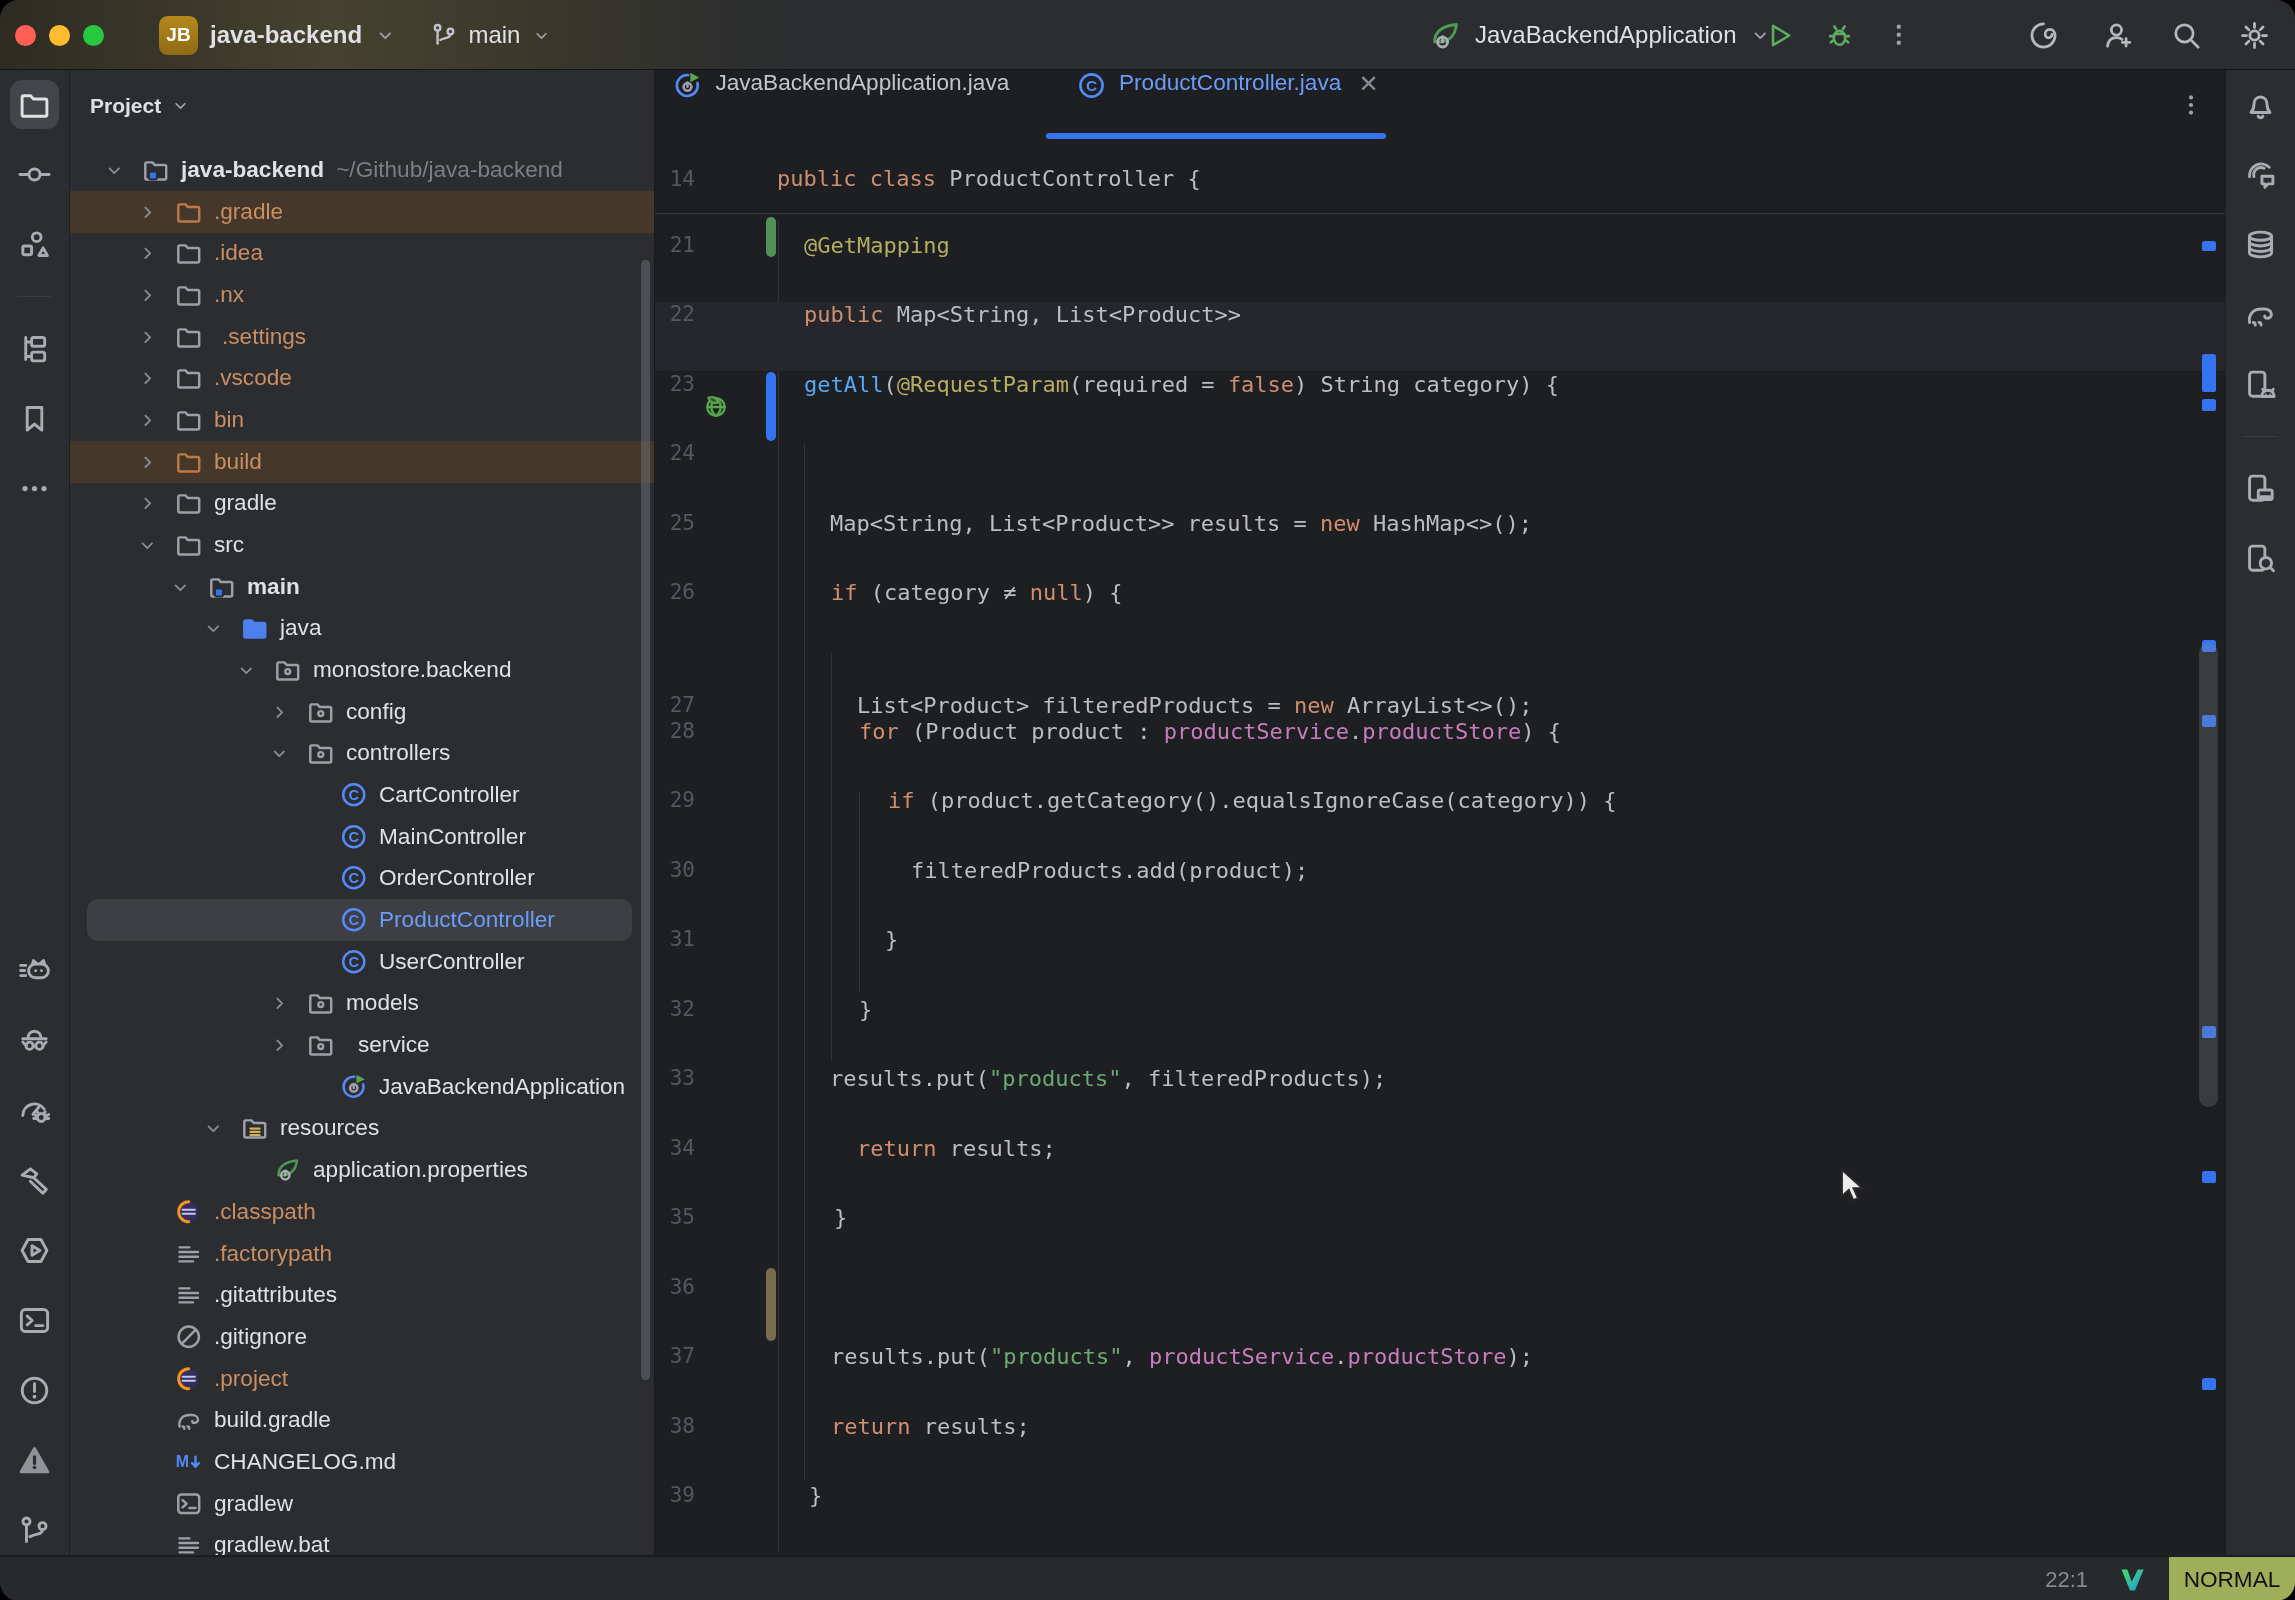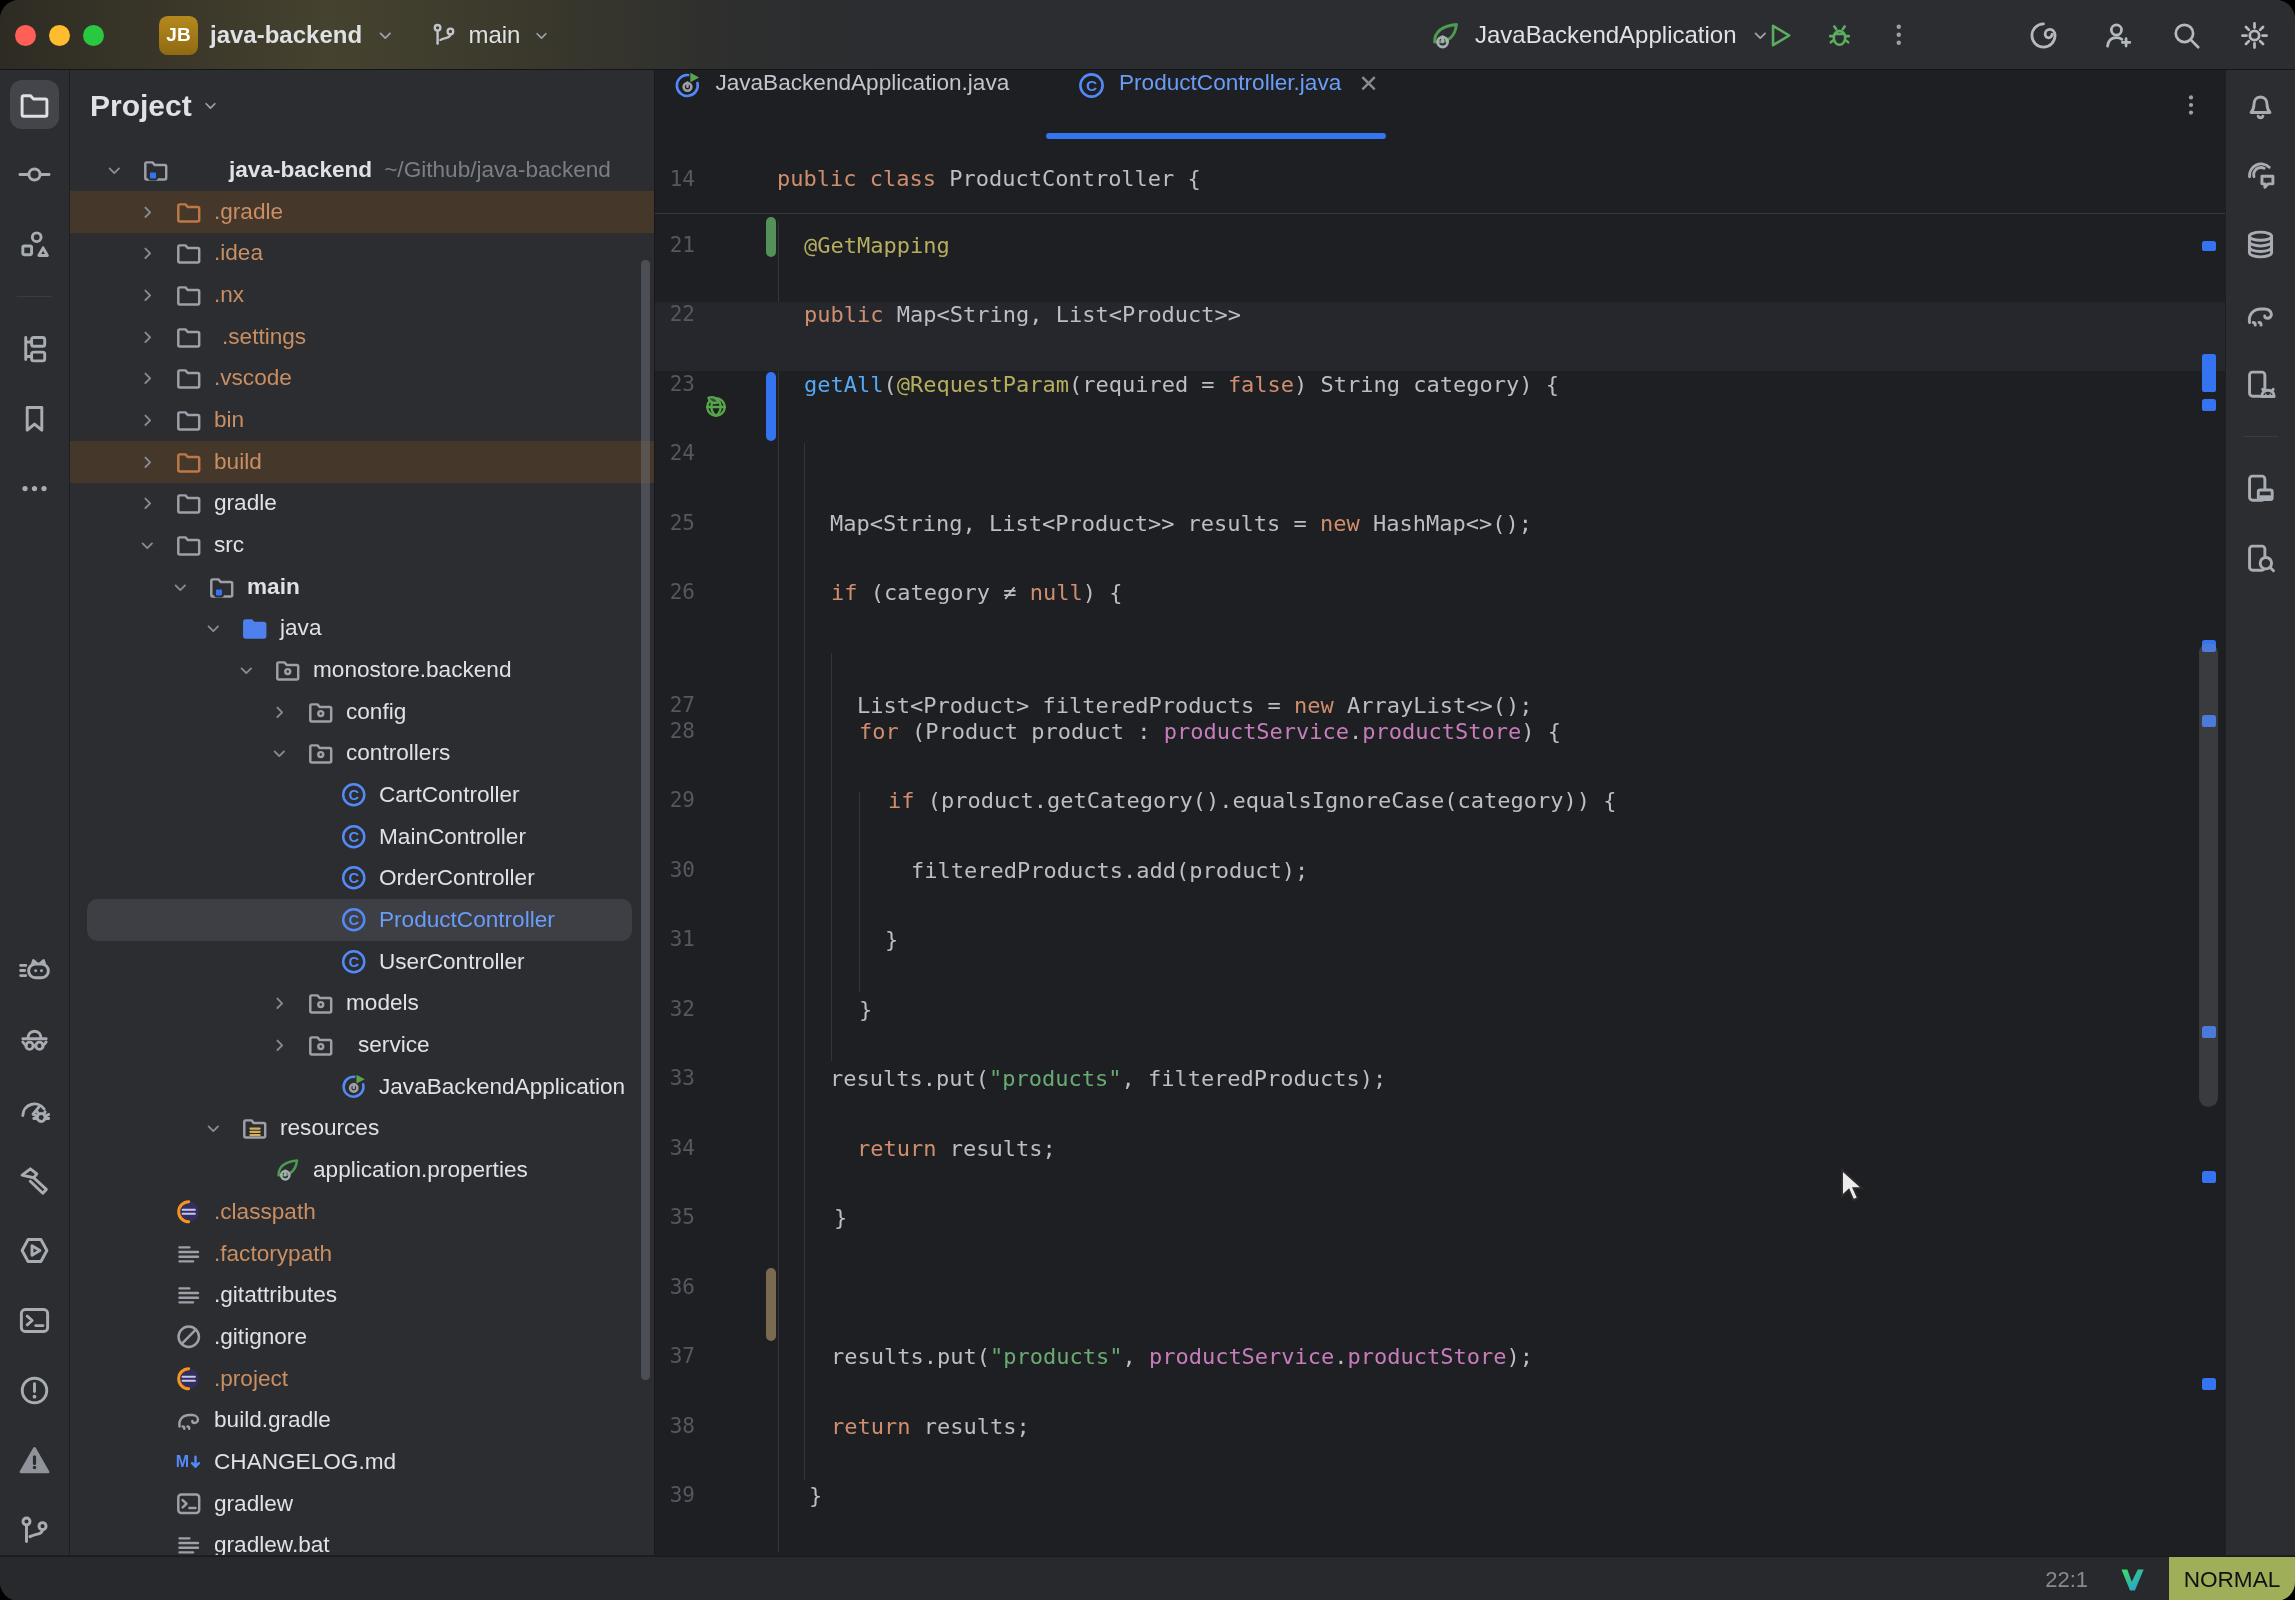--- a/index.html
+++ b/index.html
@@ -29,21 +29,21 @@
   .strip-btn { width:49px; height:49px; border-radius:12px; display:flex; align-items:center;
     justify-content:center; color:#a8acb3; flex:none; }
   .strip-btn.active { background:#43454a; color:#dfe1e5; }
   .strip-divider { width:35px; height:0.9px; background:#3a3c40; margin:6px 0; flex:none; }
   .strip .bottom-first { margin-top:auto; }
 
   
   #project-panel { position:absolute; left:70px; top:70px; width:585px; height:1485px;
     background:#2b2d30; border-right:1.7px solid #19191c; overflow:hidden; }
   #panel-header { position:absolute; left:20px; top:13px; height:45px; display:flex;
-    align-items:center; gap:8.7px; color:#dfe1e5; font-size:30px; font-weight:bold; }
+    align-items:center; gap:8.7px; color:#dfe1e5; font-size:21px; font-weight:bold; }
   .tree-row { position:absolute; left:0; width:585px; height:42px; display:flex; align-items:center; }
   .tree-row.brown { background:#45382a; }
   .tree-row .sel-bg { position:absolute; left:16.5px; right:22.6px; top:0; height:42px;
     background:#3d3f44; border-radius:10.4px; }
   .t-chev { position:absolute; color:#878b93; width:22.6px; height:22.6px; }
   .t-icon { position:absolute; width:29.5px; height:29.5px; }
   .t-label { position:absolute; font-size:22.6px; color:#dfe1e5; white-space:pre; }
   .t-label.ignored { color:#c98e62; }
   .t-label.selected { color:#6a9df8; }
   .t-label.bold { font-weight:bold; }
@@ -353,21 +353,21 @@
             <svg viewBox="0 0 24 24" width="100%" height="100%" fill="none" stroke="currentColor" stroke-width="2" stroke-linecap="round" stroke-linejoin="round">
               <polyline points="7 10 12 15 17 10"></polyline>
             </svg>
           </span>
           <span class="t-icon" style="left: 71px; color: rgb(157, 160, 168);">
             <svg viewBox="0 0 24 24" width="100%" height="100%" fill="none" stroke="currentColor" stroke-width="2" stroke-linecap="round" stroke-linejoin="round">
               <path d="M3.5 7.2c0-.7.5-1.2 1.2-1.2h4.6l2 2.2h8c.7 0 1.2.5 1.2 1.2v9.4c0 .7-.5 1.2-1.2 1.2H4.7c-.7 0-1.2-.5-1.2-1.2z"></path>
               <rect x="6.5" y="13.5" width="6.5" height="6.5" rx="1.6" fill="#3574f0" stroke="#2b2d30" stroke-width="1.6"></rect>
             </svg>
           </span>
-          <span class="t-label bold" style="left: 111px; margin-left: 48px;">java-backend<span class="t-suffix">~/Github/java-backend</span></span>
+          <span class="t-label bold" style="left: 111px;">java-backend<span class="t-suffix">~/Github/java-backend</span></span>
         </div>
         <div class="tree-row brown" style="top: 121px;">
           <span class="t-chev" style="left: 66px;">
             <svg viewBox="0 0 24 24" width="100%" height="100%" fill="none" stroke="currentColor" stroke-width="2" stroke-linecap="round" stroke-linejoin="round">
               <polyline points="10 7 15 12 10 17"></polyline>
             </svg>
           </span>
           <span class="t-icon" style="left: 104px; color: rgb(201, 142, 98);">
             <svg viewBox="0 0 24 24" width="100%" height="100%" fill="none" stroke="currentColor" stroke-width="2" stroke-linecap="round" stroke-linejoin="round">
               <path stroke="#bd7845" d="M3.5 7.2c0-.7.5-1.2 1.2-1.2h4.6l2 2.2h8c.7 0 1.2.5 1.2 1.2v9.4c0 .7-.5 1.2-1.2 1.2H4.7c-.7 0-1.2-.5-1.2-1.2z"></path>

